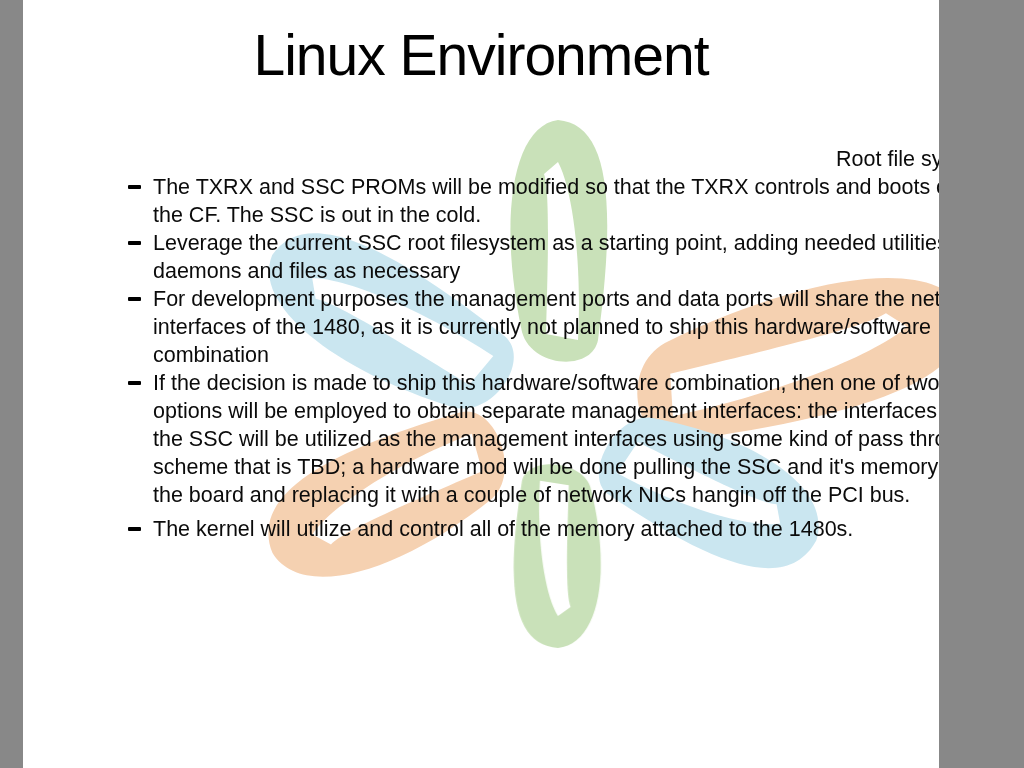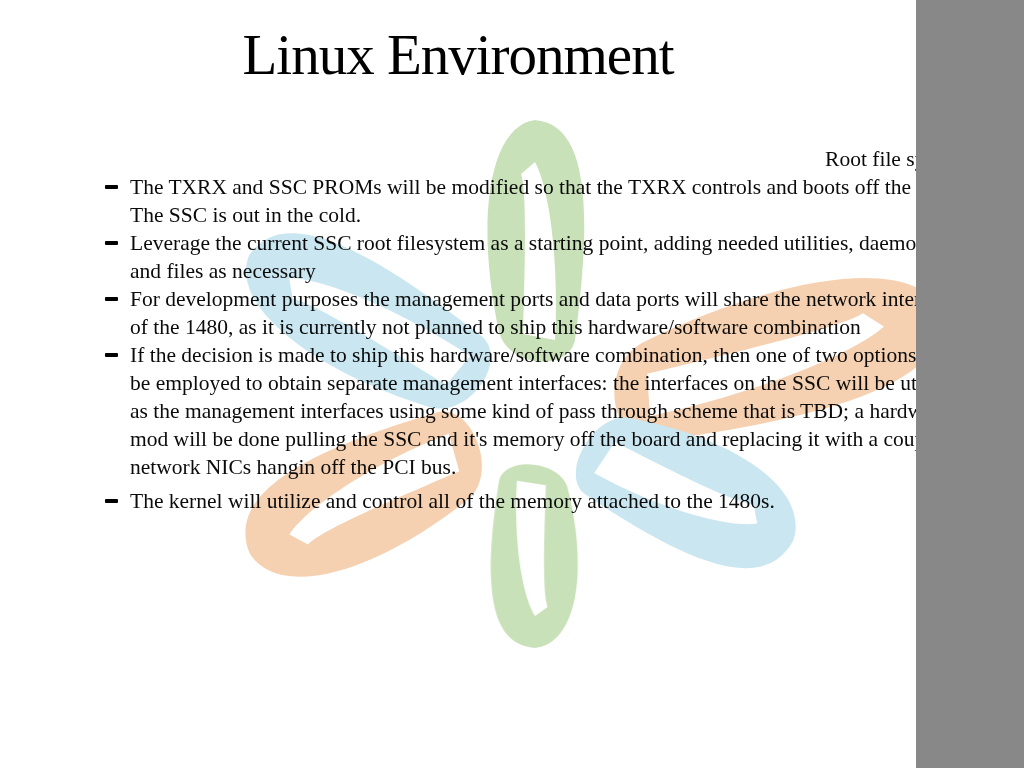--- a/index.html
+++ b/index.html
@@ -1,22 +1,23 @@
 <!DOCTYPE html>
 <html><head>
 <meta charset="utf-8">
 <style>
   html,body{margin:0;padding:0;background:#888;}
   .slide{
     position:relative;
     width:916px;height:768px;
     background:#ffffff;
     overflow:hidden;
-    font-family:Liberation Serif, serif;
+    font-family:Liberation Sans, sans-serif;
     color:#0b0b0b;
+    margin-left:23px;
   }
   .logo{position:absolute;left:0;top:0;width:1024px;height:768px;pointer-events:none;}
   .title{
     position:absolute;left:0;top:22px;width:100%;
     text-align:center;
     font-size:57px;font-weight:400;letter-spacing:-1px;
     color:#000;margin:0;z-index:2;
   }
   .content{
     position:absolute;left:60px;top:124px;width:906px;z-index:2;

